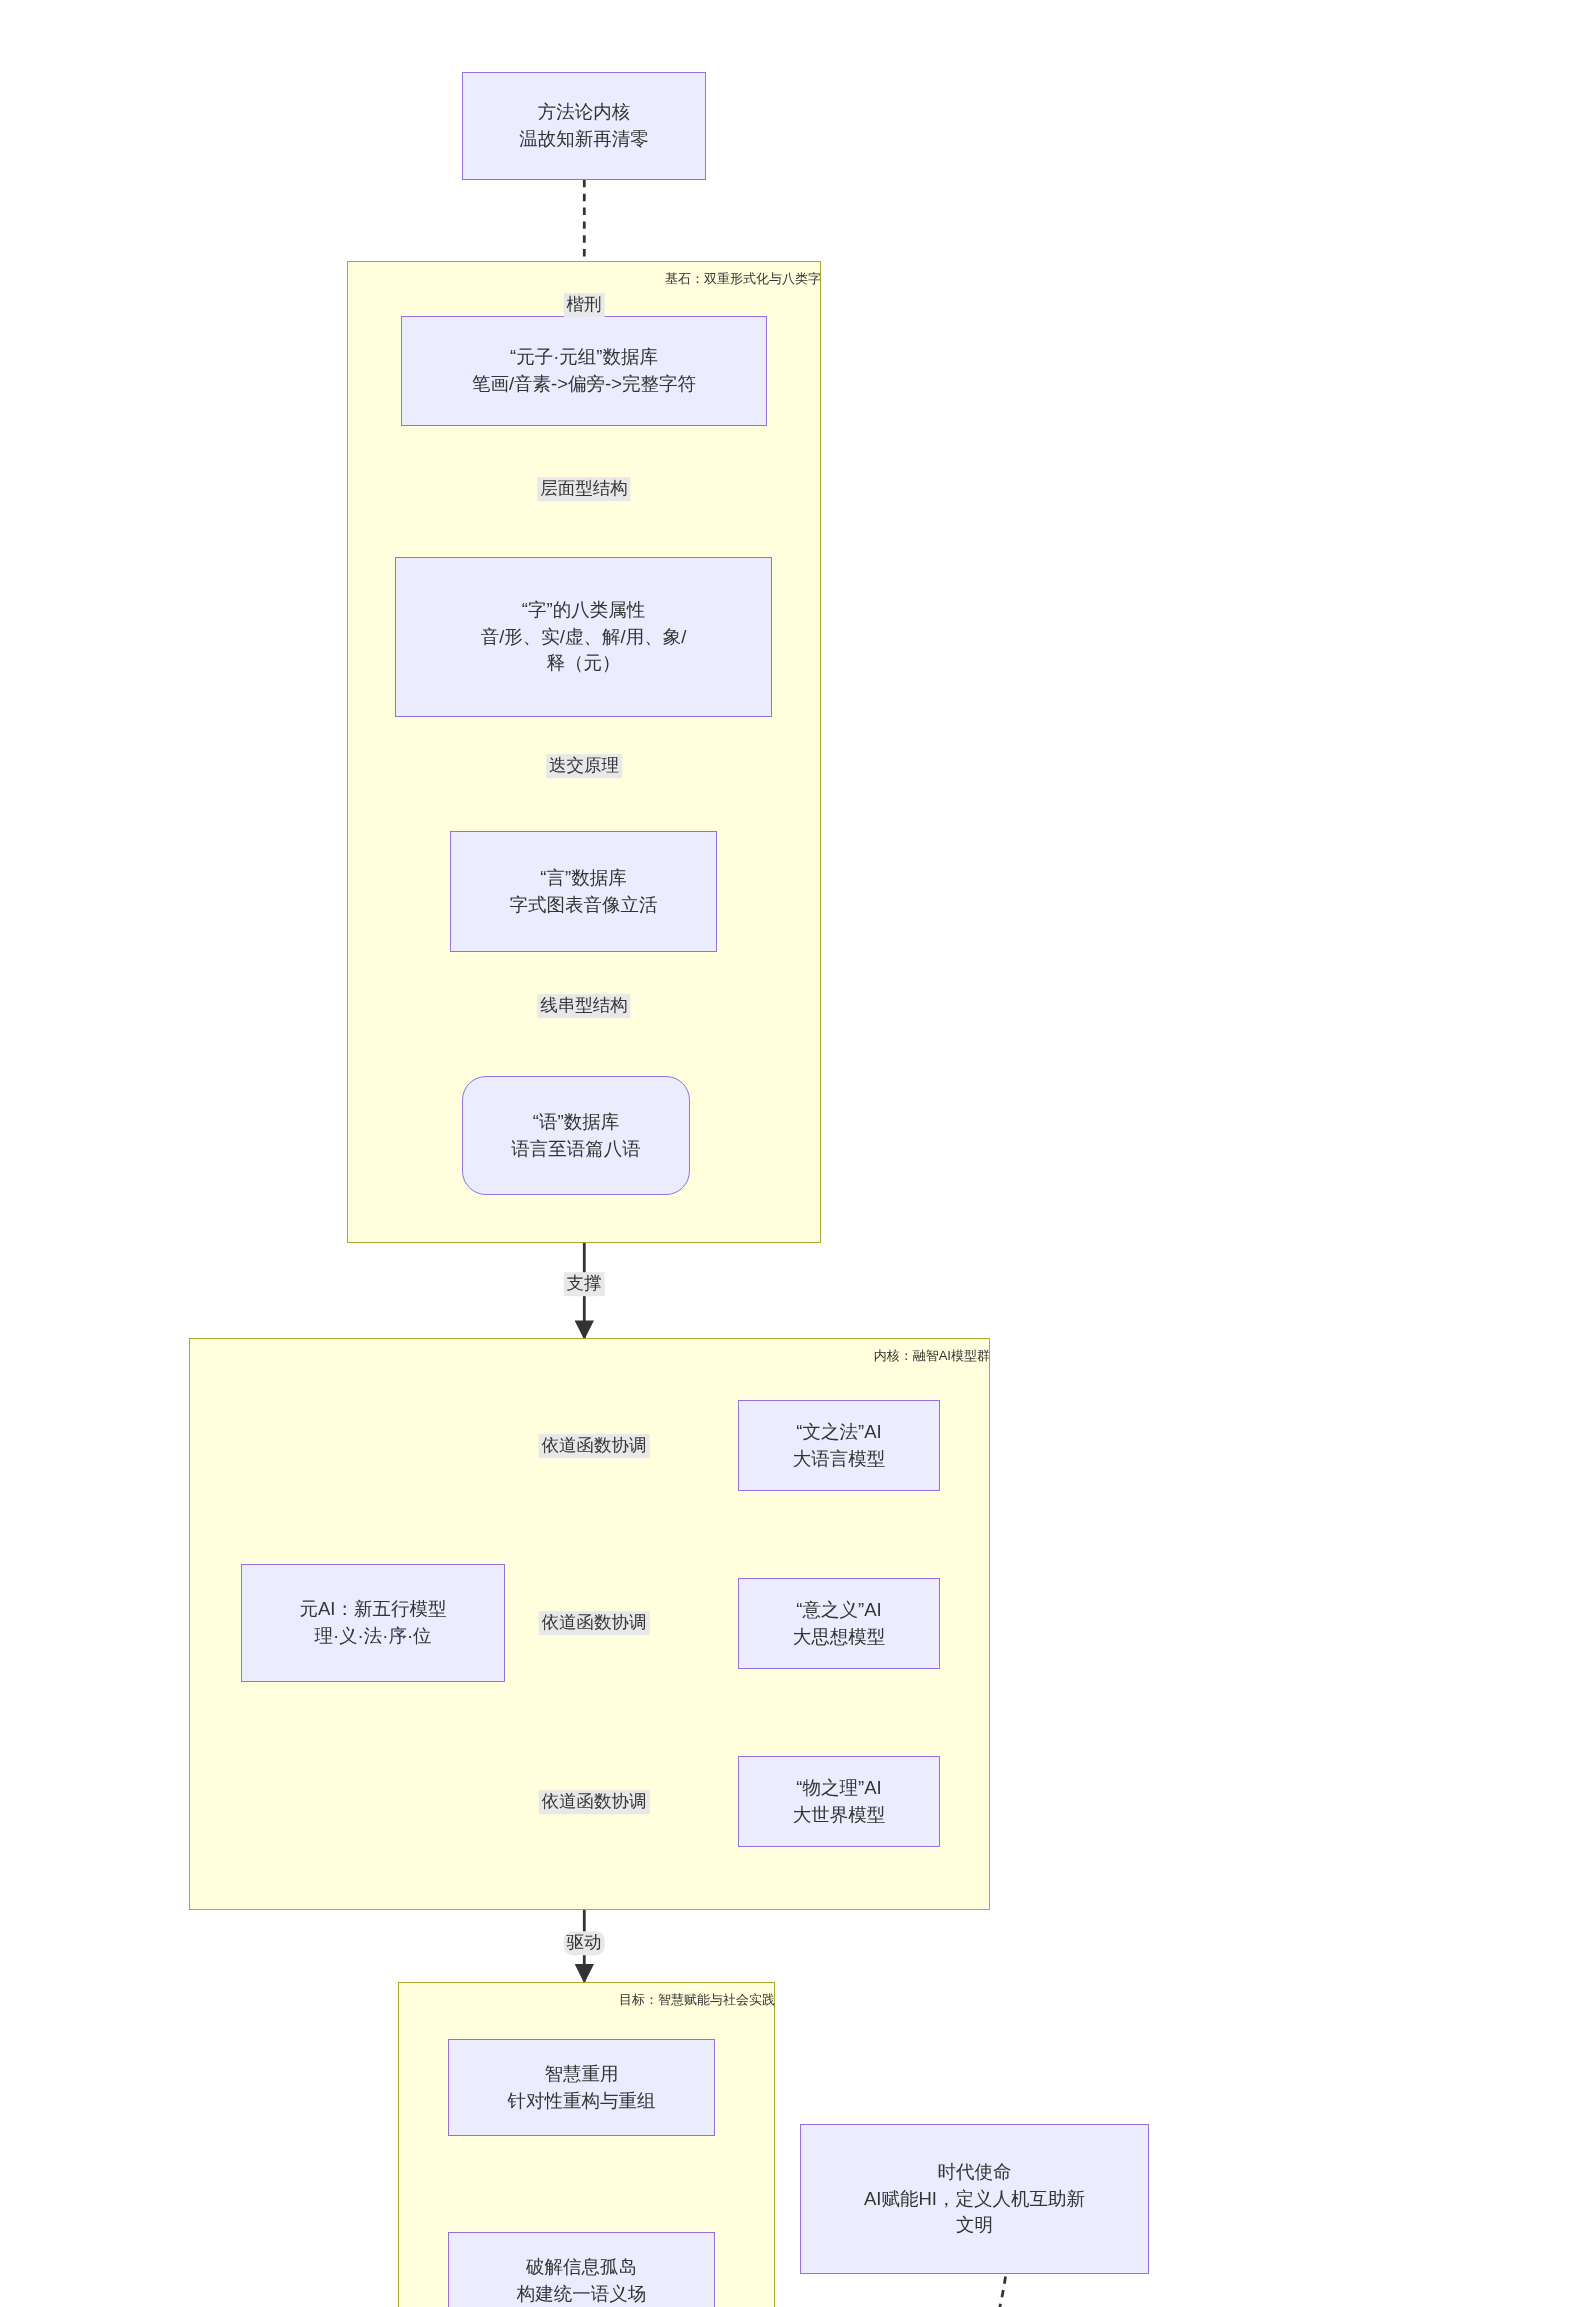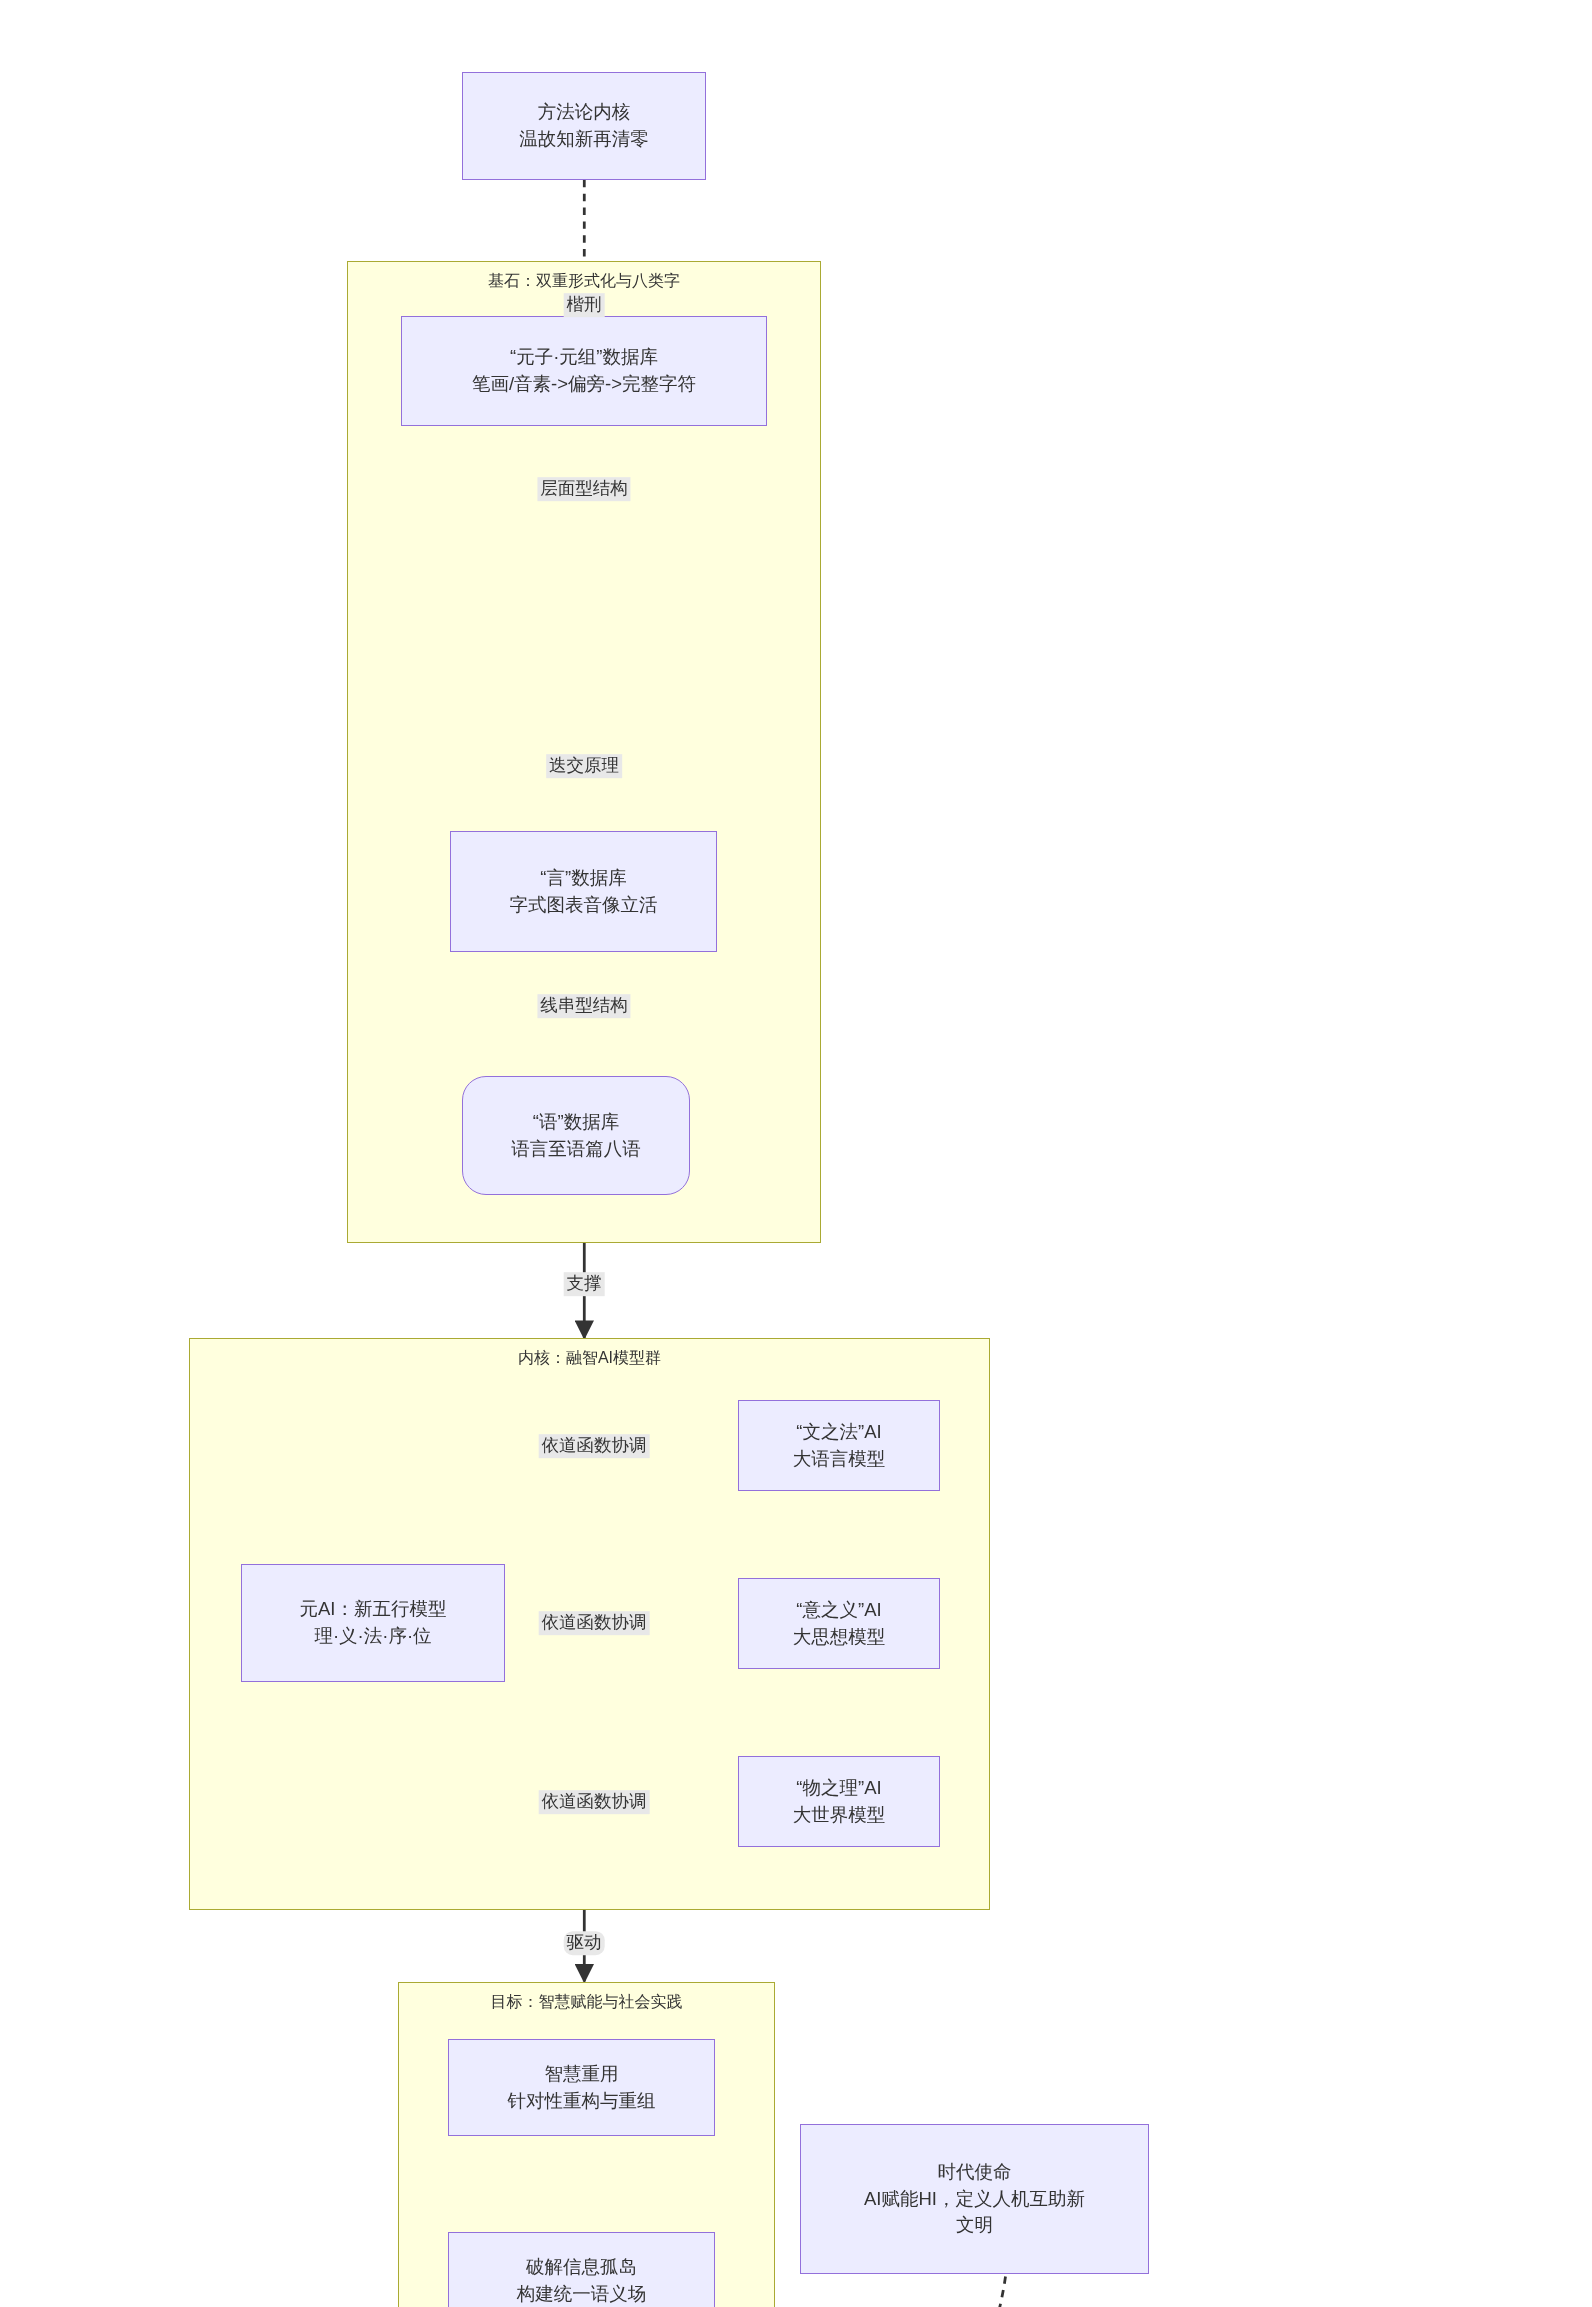--- a/index.html
+++ b/index.html
@@ -28,23 +28,23 @@
   .cluster {
     position: absolute;
     background: #ffffde;
     border: 1.4px solid #aaaa33;
     box-sizing: border-box;
   }
   .cluster-title {
     position: absolute;
     left: 0;
     width: 100%;
-    text-align: center;
+    text-align: right;
     color: #333333;
-    font-size: 16px;
+    font-size: 13px;
     line-height: 1.32;
     white-space: pre-line;
   }
   
   .node {
     position: absolute;
     background: #ececff;
     border: 1.4px solid #9370db;
     box-sizing: border-box;
     display: flex;
@@ -116,20 +116,23 @@
   <div class="node" style="left:462px; top:72px; width:244px; height:108px;">方法论内核
 温故知新再清零</div>
 
   <div class="cluster" style="left:347px; top:261px; width:474px; height:982px;">
   </div>
   <div class="cluster-title" style="left:347px; top:270px; width:474px;">基石：双重形式化与八类字</div>
 
   <div class="node" style="left:401px; top:316px; width:366px; height:110px;">“元子·元组”数据库
 笔画/音素-&gt;偏旁-&gt;完整字符</div>
 
+  <div class="node" style="left:395px; top:557px; width:377px; height:160px;">“字”的八类属性
+音/形、实/虚、解/用、象/
+释（元）</div>
 
   <div class="node" style="left:450px; top:831px; width:267px; height:121px;">“言”数据库
 字式图表音像立活</div>
 
   <div class="node" style="left:462px; top:1076px; width:228px; height:119px;border-radius:24px;">“语”数据库
 语言至语篇八语</div>
 
   <div class="cluster" style="left:189px; top:1338px; width:801px; height:572px;">
   </div>
   <div class="cluster-title" style="left:189px; top:1347px; width:801px;">内核：融智AI模型群</div>

